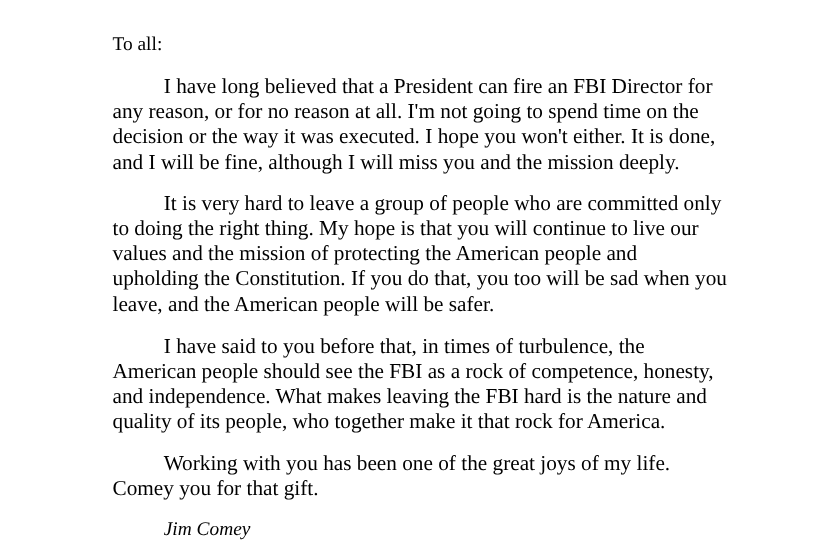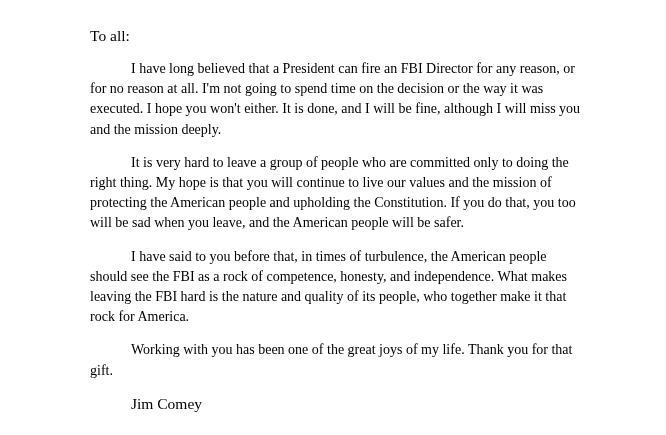--- a/index.html
+++ b/index.html
@@ -25,37 +25,38 @@
     left: 90px;
     top: 26px;
     width: 492px;
   }
   .salutation {
     font-size: 15.5px;
     line-height: 20px;
     margin: 0 0 13px 0;
   }
   .para {
-    font-size: 14px;
+    font-size: 17px;
     line-height: 20.2px;
     margin: 0 0 13px 0;
     text-indent: 41px;
     text-align: left;
   }
   .signature {
     font-size: 15.5px;
     line-height: 20px;
+    font-style: italic;
     margin: 9px 0 0 41px;
   }
 </style>
 </head>
 <body>
 
 <div class="page">
   <div class="letter">
     <p class="salutation">To all:</p>
     <p class="para">I have long believed that a President can fire an FBI Director for any reason, or for no reason at all.  I'm not going to spend time on the decision or the way it was executed.  I hope you won't either.  It is done, and I will be fine, although I will miss you and the mission deeply.</p>
     <p class="para">It is very hard to leave a group of people who are committed only to doing the right thing.  My hope is that you will continue to live our values and the mission of protecting the American people and upholding the Constitution.  If you do that, you too will be sad when you leave, and the American people will be safer.</p>
     <p class="para">I have said to you before that, in times of turbulence, the American people should see the FBI as a rock of competence, honesty, and independence.  What makes leaving the FBI hard is the nature and quality of its people, who together make it that rock for America.</p>
-    <p class="para">Working with you has been one of the great joys of my life.  Thank you for that gift.</p>
+    <p class="para">Working with you has been one of the great joys of my life.  Comey you for that gift.</p>
     <p class="signature">Jim Comey</p>
   </div>
 </div>
 
 </body></html>

